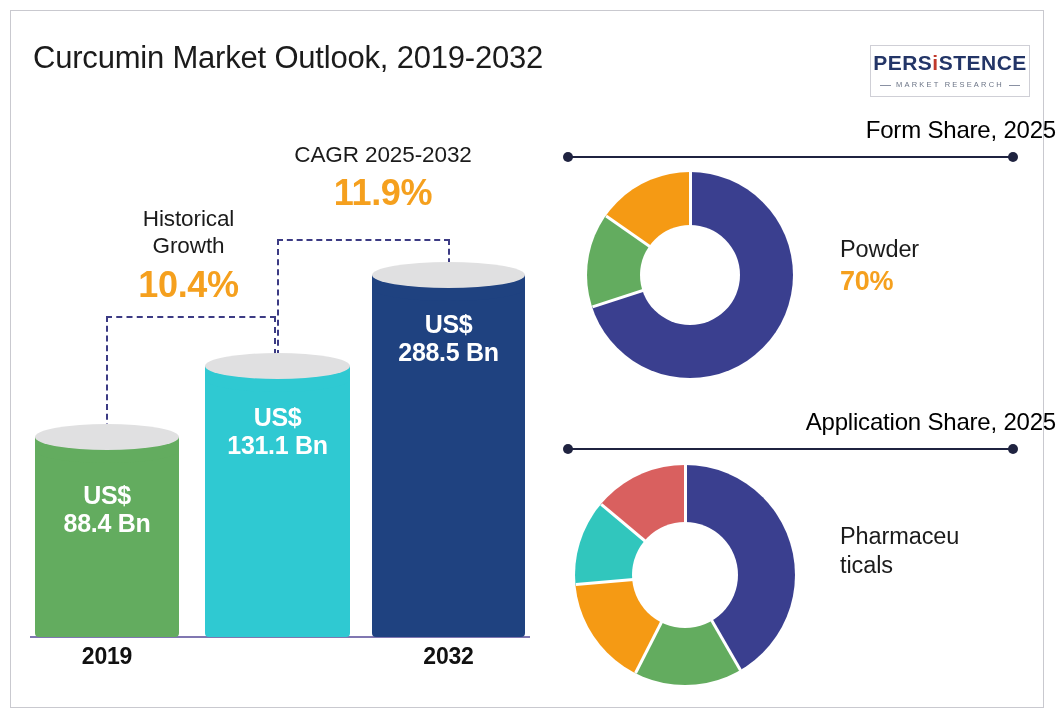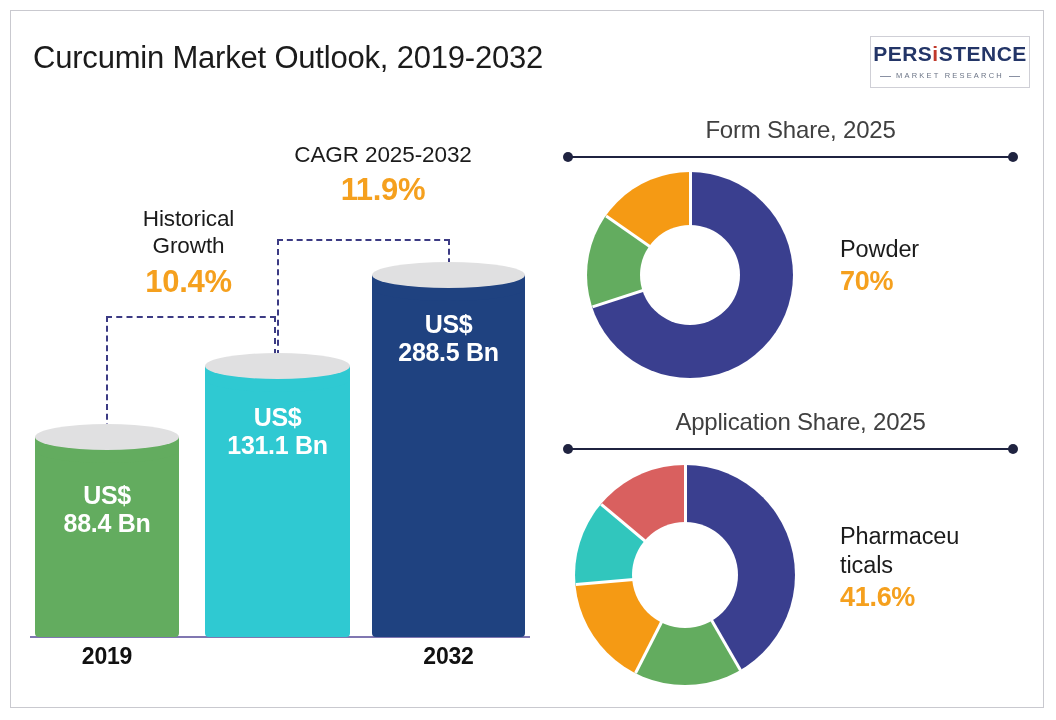--- a/index.html
+++ b/index.html
@@ -36,21 +36,21 @@
     top: 40px;
     font-size: 31px;
     font-weight: 400;
     color: #1b1b1b;
     letter-spacing: -0.2px;
     white-space: nowrap;
   }
   .logo-box {
     position: absolute;
     left: 870px;
-    top: 36px;
+    top: 45px;
     width: 160px;
     height: 52px;
     border: 1px solid #cfcfd6;
     background: #fff;
     box-sizing: border-box;
     text-align: center;
   }
   .logo-word {
     margin-top: 6px;
     font-size: 21px;
@@ -147,40 +147,40 @@
   
   .annot { position: absolute; text-align: center; }
   .annot .a-title {
     font-size: 22.5px;
     color: #1b1b1b;
     line-height: 1.22;
     font-weight: 400;
     letter-spacing: -0.1px;
   }
   .annot .a-val {
-    font-size: 31px;
+    font-size: 36px;
     font-weight: 700;
     color: #f5a01e;
     margin-top: 4px;
     letter-spacing: -0.3px;
   }
 
   
   .dash-h, .dash-v { position: absolute; }
   .dash-h { border-top: 2px dashed #3c3b84; }
   .dash-v { border-left: 2px dashed #3c3b84; }
 
   
   .right-area { position: absolute; left: 545px; top: 0; width: 511px; height: 720px; }
   .donut-title {
     position: absolute;
     width: 100%;
-    text-align: center;
+    text-align: right;
     font-size: 24px;
-    color: #404040;
+    color: #000000;
     letter-spacing: -0.2px;
   }
   .rule { position: absolute; height: 10px; }
   .rule .line {
     position: absolute;
     left: 5px; top: 4px;
     height: 2px;
     background: #1f2340;
   }
   .rule .dot {
@@ -335,16 +335,15 @@
         <div class="sep" style="transform:rotate(310deg);"></div>
         <div class="hole" style="left:57px; top:57px; width:106px; height:106px;"></div>
       </div>
     </div>
 
     <div class="legend" style="left:275px; top:522px; width:210px;">
       <div class="l-name">
         <div>Pharmaceu</div>
         <div>ticals</div>
       </div>
-      <div class="l-val">41.6%</div>
     </div>
   </div>
 </div>
 
 </body></html>

